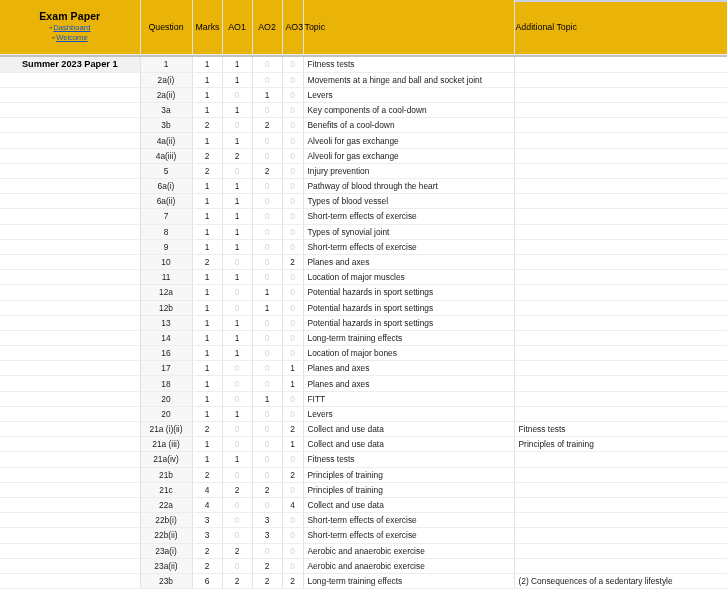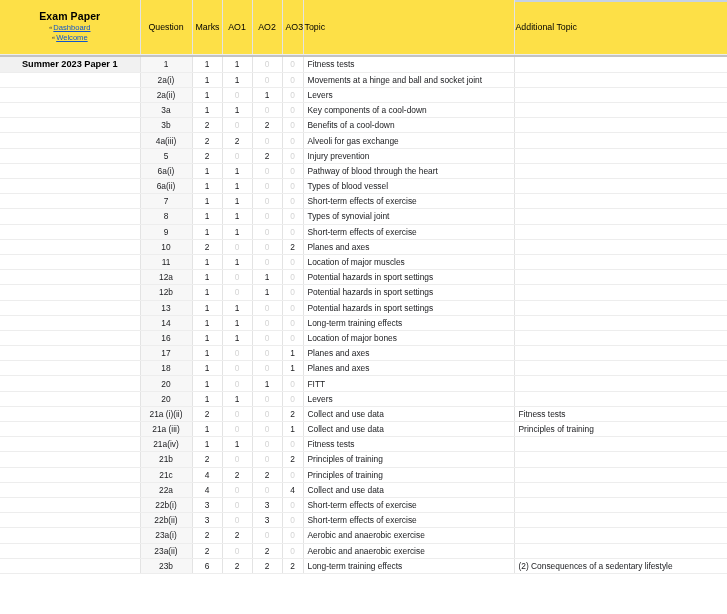--- a/index.html
+++ b/index.html
@@ -43,21 +43,21 @@
     white-space: nowrap;
     font-weight: normal;
     vertical-align: middle;
   }
 
   
   thead tr.hdr { height: 54px; }
   thead td, thead th {
     border-bottom: none;
     vertical-align: middle;
-    background: #fde047;
+    background: #eab308;
   }
   .hdr-title-cell {
     text-align: center;
     padding: 0 6px;
   }
   .hdr-title {
     font-weight: bold;
     font-size: 10.5px;
     color: #000;
     letter-spacing: .1px;
@@ -217,20 +217,30 @@
           <td class="q">3b</td>
           <td class="num">2</td>
           <td class="num zero">0</td>
           <td class="num">2</td>
           <td class="num zero">0</td>
           <td class="topic">Benefits of a cool-down</td>
           <td class="add"></td>
         </tr>
         <tr>
           <td class="paper"></td>
+          <td class="q">4a(ii)</td>
+          <td class="num">1</td>
+          <td class="num">1</td>
+          <td class="num zero">0</td>
+          <td class="num zero">0</td>
+          <td class="topic">Alveoli for gas exchange</td>
+          <td class="add"></td>
+        </tr>
+        <tr>
+          <td class="paper"></td>
           <td class="q">4a(iii)</td>
           <td class="num">2</td>
           <td class="num">2</td>
           <td class="num zero">0</td>
           <td class="num zero">0</td>
           <td class="topic">Alveoli for gas exchange</td>
           <td class="add"></td>
         </tr>
         <tr>
           <td class="paper"></td>

